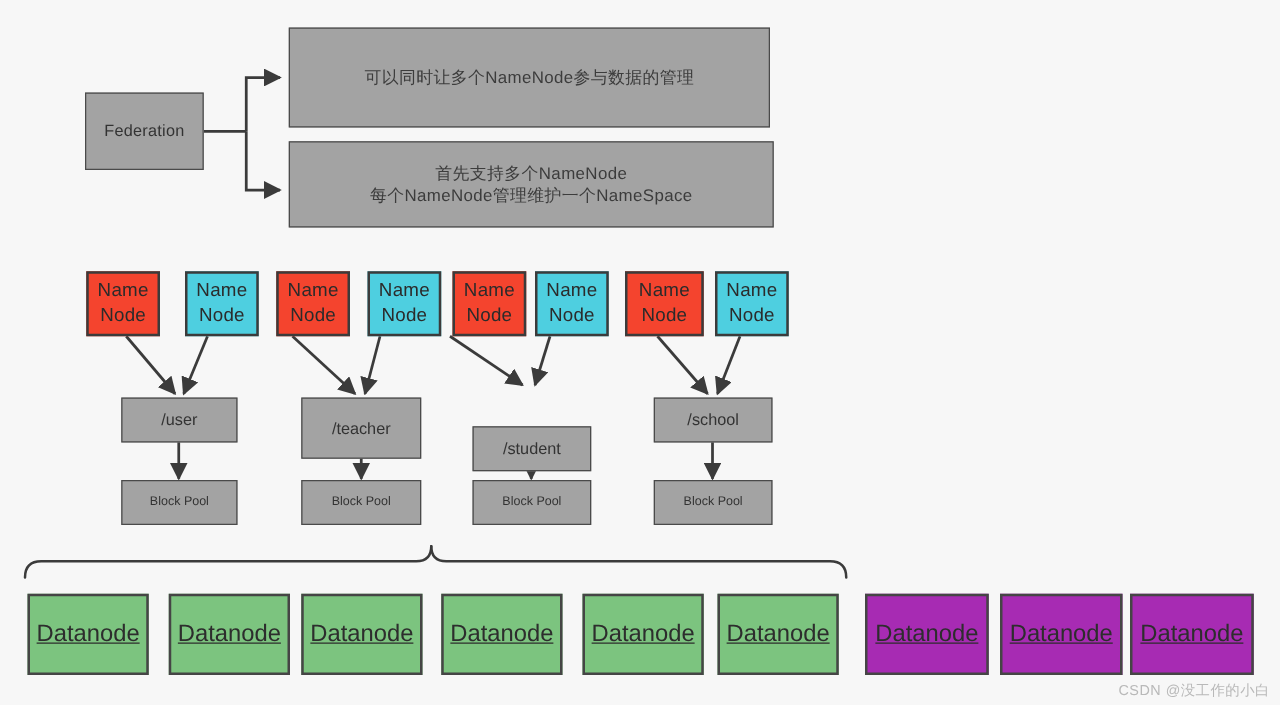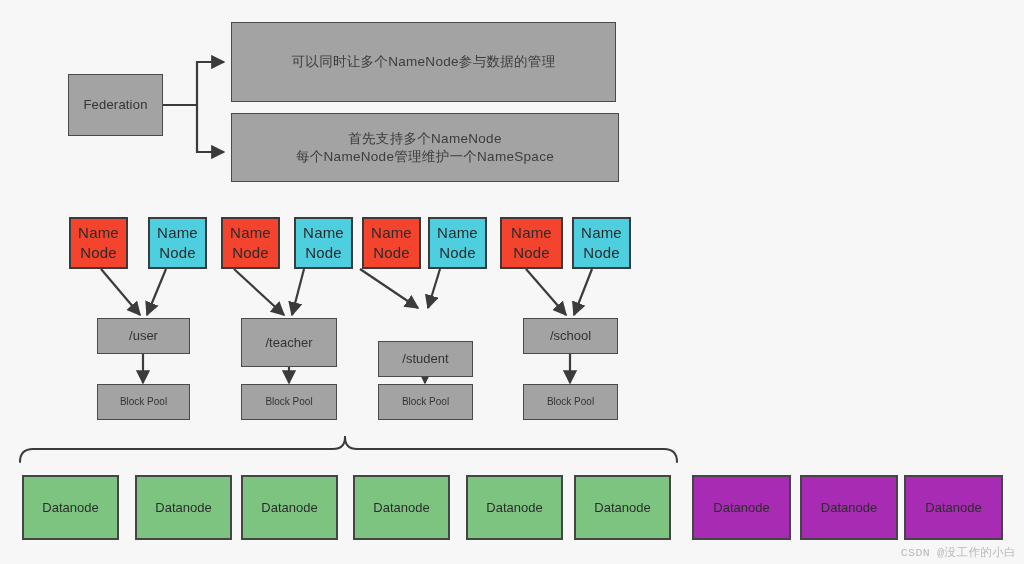--- a/index.html
+++ b/index.html
@@ -57,35 +57,35 @@
   .namenode-box.cyan { background: #4ecfe0; }
   .path-box {
     font-size: 13px;
     color: #333333;
   }
   .pool-box {
     font-size: 10px;
     color: #333333;
   }
   .datanode-box {
-    font-size: 13px;
+    font-size: 19px;
     color: #2d2d2d;
     border: 2px solid #454545;
+    text-decoration: underline;
   }
   .datanode-box.green { background: #7cc47f; }
   .datanode-box.purple { background: #a72bb3; }
   .watermark {
     position: absolute;
     right: 8px;
     bottom: 4px;
     font-size: 11.5px;
     color: #b9b9b9;
     letter-spacing: 0.4px;
     user-select: none;
-    font-family: Liberation Mono, monospace;
   }
 </style>
 </head>
 <body>
 
 <div id="canvas">
 
   <svg id="edges" viewBox="0 0 1024 564" xmlns="http://www.w3.org/2000/svg">
     <defs>
       <marker id="arrow" viewBox="0 0 10 10" refX="9" refY="5" markerWidth="6.5" markerHeight="6.5" orient="auto-start-reverse">

